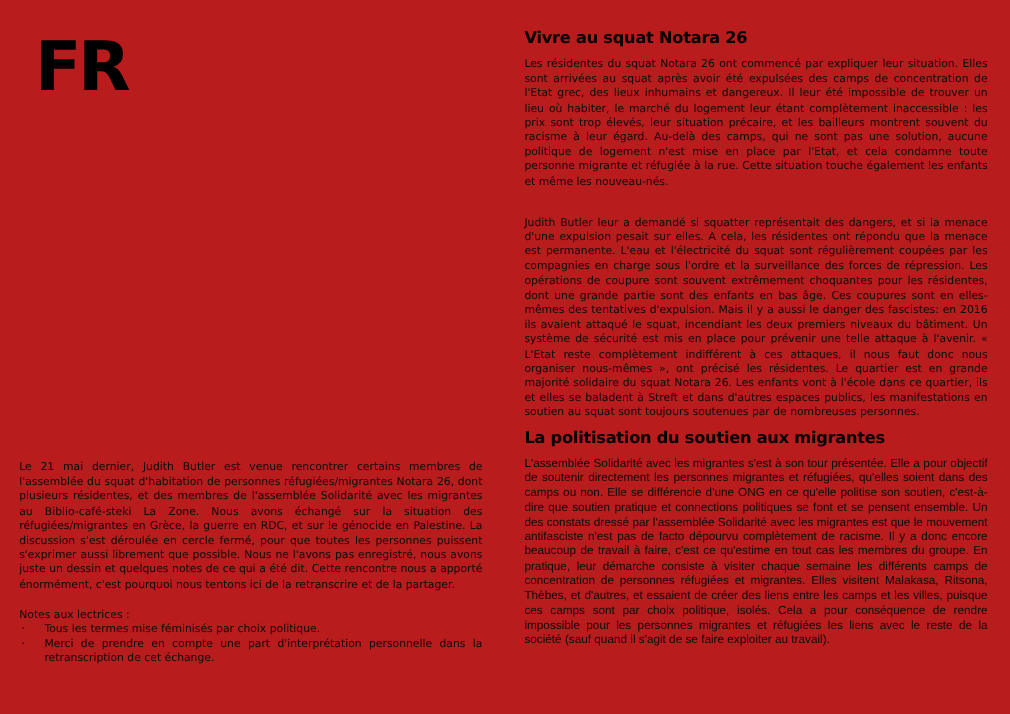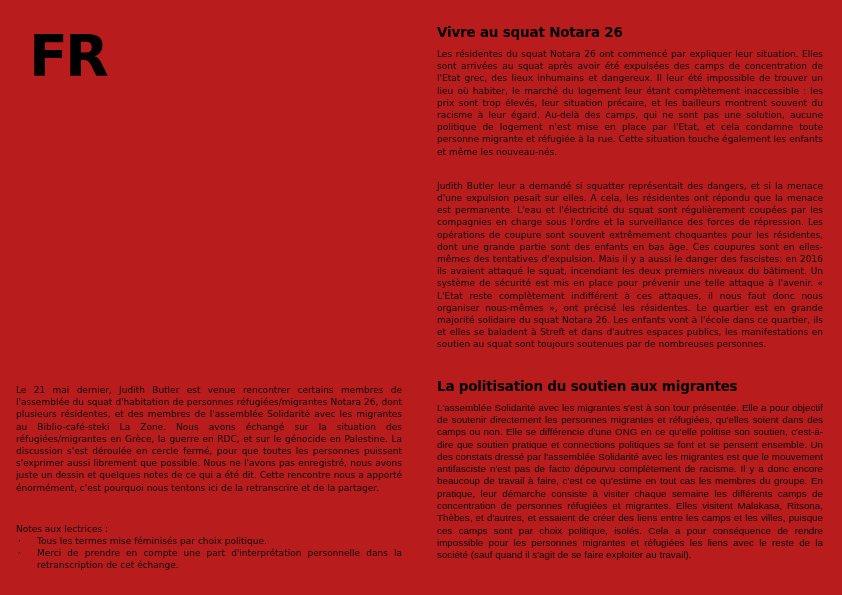--- a/index.html
+++ b/index.html
@@ -53,23 +53,23 @@
     font-family:"DejaVu Sans","Liberation Sans",sans-serif;
     font-weight:bold;
     font-size:13.5px;
     line-height:17px;
     letter-spacing:-0.2px;
     margin:0 0 7px 0;
     color:#000;
     text-align:left;
   }
   .mt-gap{margin-top:22px;}
-  .h-gap{margin-top:27px;}
+  .h-gap{margin-top:6px;}
   .jb{margin-top:9px;}
-  .notes{margin-top:29px;}
+  .notes{margin-top:13px;}
   .notes-title{text-align:left;}
   .note-item{
     display:flex;
     margin:0;
   }
   .note-bullet{
     flex:0 0 19px;
     text-align:left;
     padding-left:2px;
     font-family:"DejaVu Sans",sans-serif;

